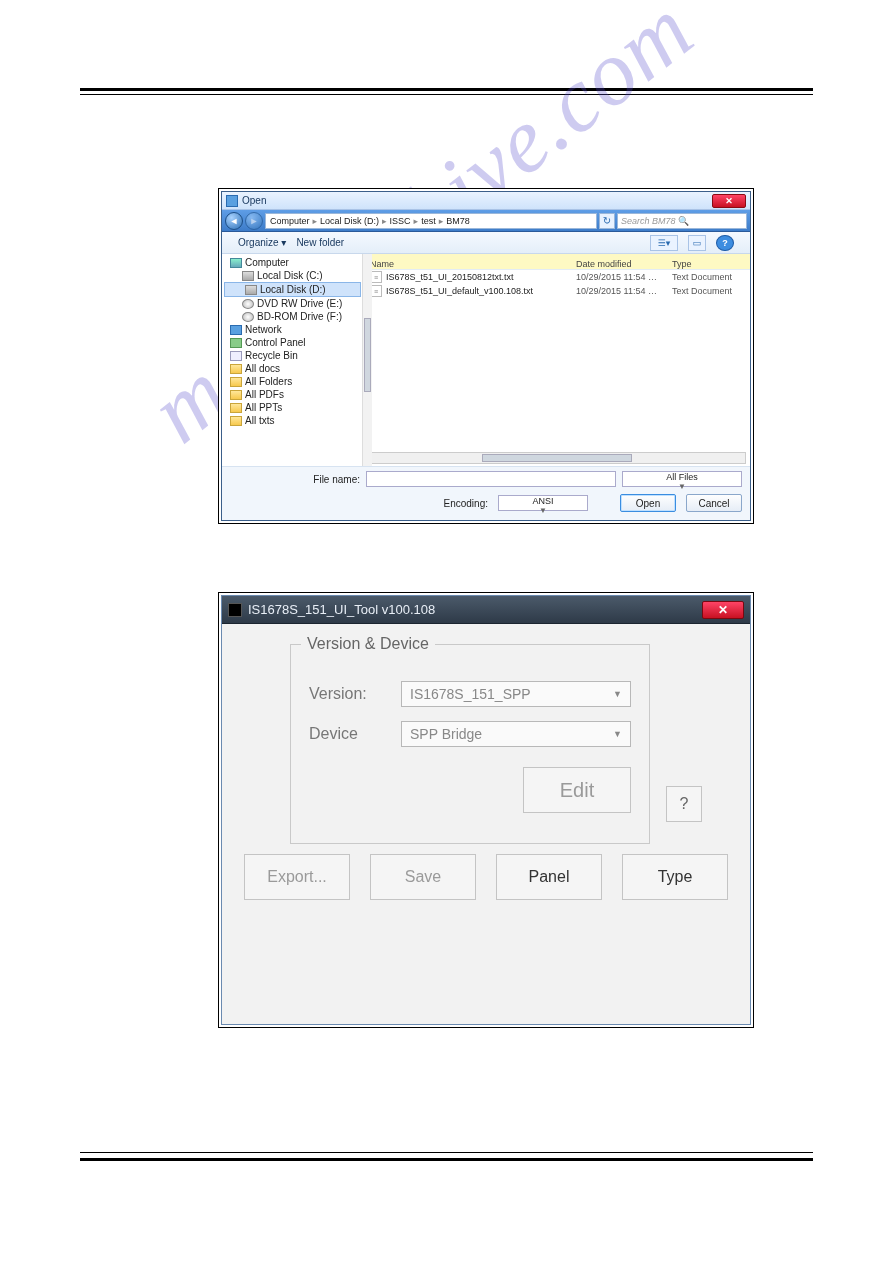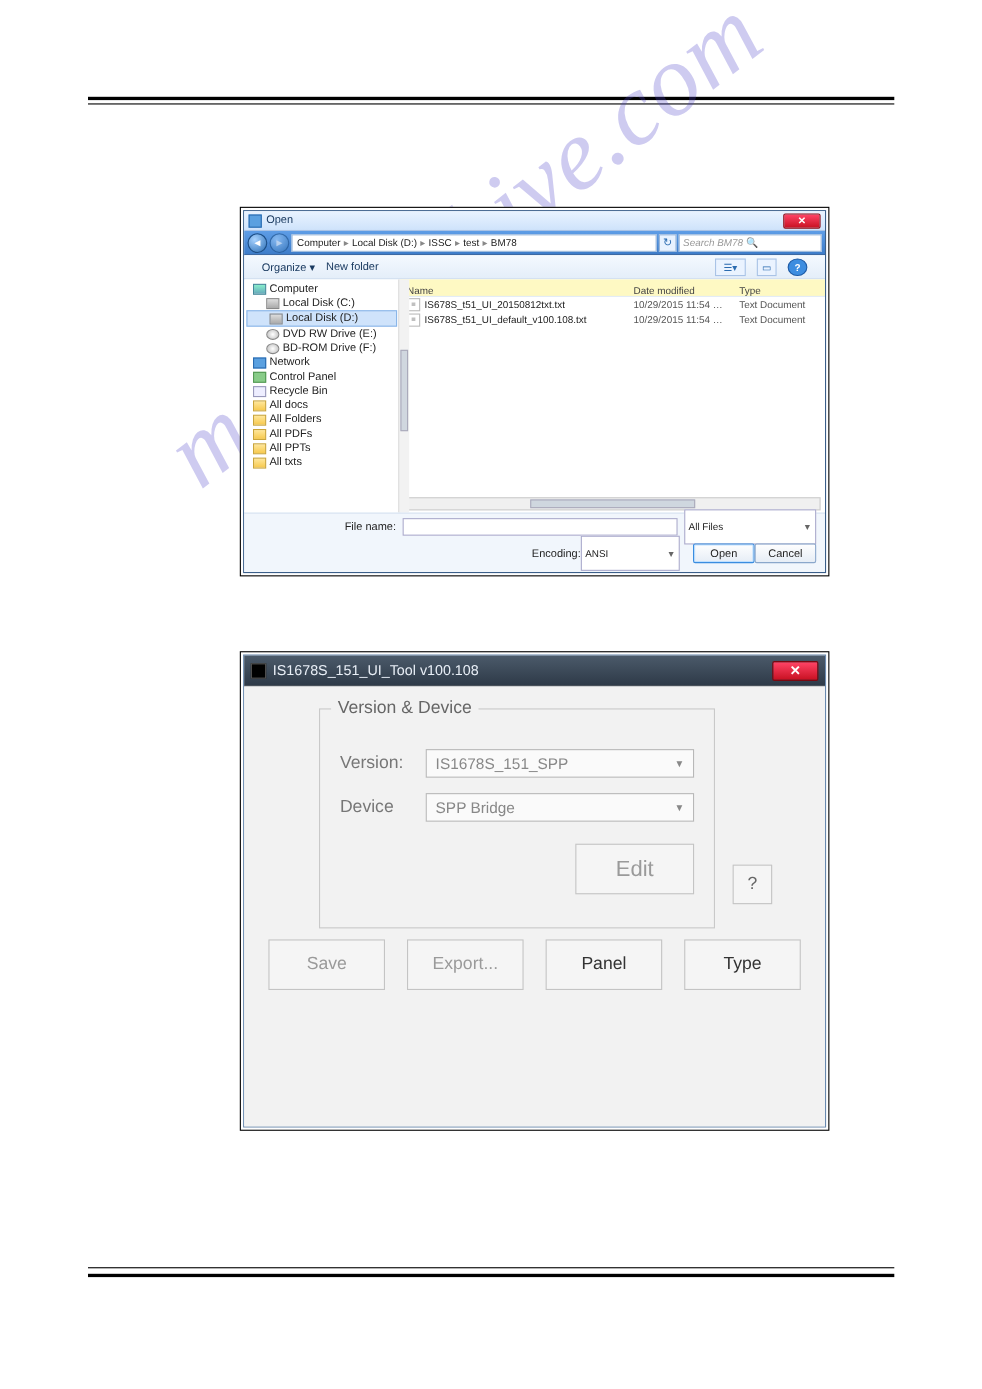--- a/index.html
+++ b/index.html
@@ -65,38 +65,38 @@
   .filerow .fname { flex:1; white-space:nowrap; overflow:hidden; }
   .filerow .fdate { width:96px; color:#555; }
   .filerow .ftype { width:78px; color:#555; }
   .hscroll { position:absolute; left:4px; right:4px; bottom:2px; height:12px; background:#f0f0f0; border:1px solid #ccc; }
   .hscroll .thumb { position:absolute; left:30%; width:40%; top:1px; bottom:1px; background:#cfd7df; border:1px solid #aab; }
 
   .dlg1 .footer { position:absolute; bottom:0; left:0; right:0; height:54px; background:#f1f6fc; border-top:1px solid #d7e3f1; }
   .frow { display:flex; align-items:center; height:24px; padding:0 8px; gap:6px; font-size:10px; color:#222;margin-left:20px; }
   .frow label { width:110px; text-align:right; }
   .sel-input { flex:1; height:16px; background:#fff; border:1px solid #aac; }
-  .combo { width:120px; height:32px; background:#fff; border:1px solid #aac; display:flex; align-items:center; justify-content:space-between; padding:0 3px; font-size:9px; }
+  .combo { width:120px; height:16px; background:#fff; border:1px solid #aac; display:flex; align-items:center; justify-content:space-between; padding:0 3px; font-size:9px;flex-direction:column; }
   .combo .arrow { font-size:8px; color:#666; }
   .btn7 { width:56px; height:18px; background: linear-gradient(#fefefe,#e6edf6); border:1px solid #8aa7cb; border-radius:2px; font-size:10px; color:#222; display:flex; align-items:center; justify-content:center; }
   .btn7.primary { border-color:#3a8de0; box-shadow: inset 0 0 0 1px #bfe0ff; }
 
   .treescroll { position:absolute; left:140px; top:62px; width:10px; bottom:54px; background:#f2f2f2; border-left:1px solid #ddd; }
   .treescroll .thumb { position:absolute; left:1px; right:1px; top:30%; height:35%; background:#d0d7df; border:1px solid #aab; }
 
   
   .dlg2 { position: absolute; inset: 2px; border: 1px solid #6a8ab0; background: #f2f2f2; font-size: 13px; }
   .dlg2 .titlebar2 { height: 28px; background: linear-gradient(#4b5a6a,#2e3a48); display:flex; align-items:center; padding:0 6px; color:#e8eef6; font-size:13px; border-bottom:1px solid #1b2530; }
   .titlebar2 .appicon { width:14px; height:14px; background:#000; border:1px solid #555; margin-right:6px; }
   .titlebar2 .closebtn2 { width:42px; height:18px; background: linear-gradient(#f46,#c81122); border:1px solid #7a0810; border-radius:2px; margin-left:auto; display:flex; align-items:center; justify-content:center; color:#fff; font-weight:bold; font-size:12px; }
   .dlg2 .client { position:absolute; top:28px; left:0; right:0; bottom:0; padding:20px 22px; background:#f2f2f2; }
 
   .group { border:1px solid #c9c9c9; padding:22px 18px 30px; position:relative; margin-bottom:10px; }
   .group .legend { position:absolute; top:-10px; left:10px; background:#f2f2f2; padding:0 6px; font-size:16px; color:#666; }
-  .form-row { display:flex; align-items:center; margin:14px 0; }
+  .form-row { display:flex; align-items:center; gap:14px; margin:14px 0; }
   .form-row .lbl { width:78px; color:#777; font-size:16px; }
   .combo2 { flex:1; height:26px; background:#fafafa; border:1px solid #b8b8b8; display:flex; align-items:center; justify-content:space-between; padding:0 8px; color:#888; font-size:14px; }
   .combo2 .arrow { font-size:9px; color:#888; }
   .editrow { display:flex; justify-content:flex-end; align-items:center; gap:18px; margin-top:20px; }
   .editbtn { width:108px; height:46px; background:#f5f5f5; border:1px solid #c4c4c4; color:#9a9a9a; font-size:20px; display:flex; align-items:center; justify-content:center; }
   .helpbtn2 { width:36px; height:36px; border:1px solid #c4c4c4; background:#f5f5f5; color:#666; font-size:16px; display:flex; align-items:center; justify-content:center; position:absolute; right:-52px; bottom:22px; }
   .grpwrap { position:relative; width:360px; margin-left:46px; }
 
   .btnrow { display:flex; gap:20px; justify-content:space-between; margin-top:8px; }
   .mainbtn { width:106px; height:46px; border:1px solid #c4c4c4; background:#f5f5f5; font-size:16px; display:flex; align-items:center; justify-content:center; color:#333; }
@@ -235,21 +235,21 @@
 
   <div class="footer">
     <div class="frow">
       <label>File name:</label>
       <div class="sel-input"></div>
       <div class="combo">
         <span>All Files</span>
         <span class="arrow">▼</span>
       </div>
     </div>
-    <div class="frow" style="justify-content:flex-end; gap:0;">
+    <div class="frow" style="justify-content:flex-end; gap:10px;">
       <label style="width:auto">Encoding:</label>
       <div class="combo" style="width:90px">
         <span>ANSI</span>
         <span class="arrow">▼</span>
       </div>
       <div style="width:12px"></div>
       <div class="btn7 primary">Open</div>
       <div class="btn7">Cancel</div>
     </div>
   </div>
@@ -281,20 +281,20 @@
             <span class="arrow">▼</span>
           </div>
         </div>
         <div class="editrow">
           <div class="editbtn">Edit</div>
         </div>
       </div>
       <div class="helpbtn2">?</div>
     </div>
     <div class="btnrow">
+      <div class="mainbtn dis">Export...</div>
       <div class="mainbtn dis">Save</div>
-      <div class="mainbtn dis">Export...</div>
       <div class="mainbtn">Panel</div>
       <div class="mainbtn">Type</div>
     </div>
   </div>
  </div>
 </div>
 
 </body></html>

